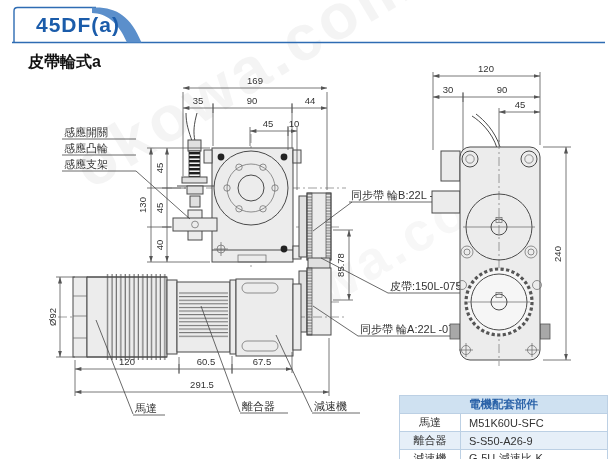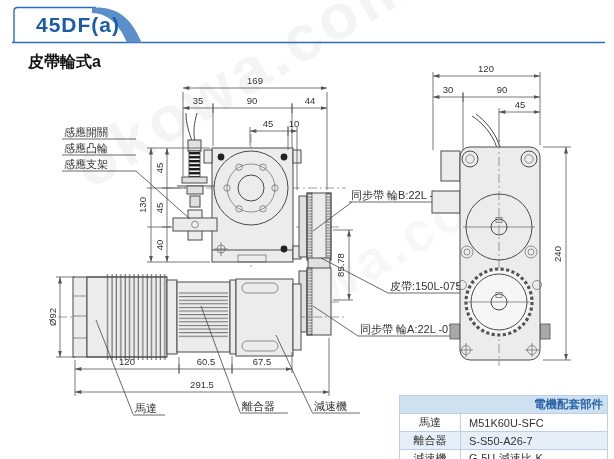--- a/index.html
+++ b/index.html
@@ -33,21 +33,21 @@
   
   .parts-table{
     position:absolute;left:399px;top:395px;width:209px;z-index:2;
     border-collapse:collapse;font-size:11px;color:#333;background:#fff;
   }
   .parts-table th,.parts-table td{
     border:1px solid #bcd0e4;padding:1px 4px;height:14px;font-weight:normal;
   }
   .parts-table th.tbl-title{
     background:#cfe1f1;color:#2a62a8;font-weight:bold;font-size:11.5px;
-    text-align:right;height:15px;
+    text-align:center;height:15px;
   }
   .parts-table td.c1{width:52px;text-align:center;}
   .parts-table td.c2{padding-left:8px;margin-left:28px;}
   .parts-table tr.alt td{background:#e6eff8;}
 </style>
 </head>
 <body>
 
 <div class="stage">
 
@@ -331,21 +331,21 @@
     <tbody>
         <tr>
       <th class="tbl-title" colspan="2">電機配套部件</th>
     </tr>
     <tr>
       <td class="c1">馬達</td>
       <td class="c2">M51K60U-SFC</td>
     </tr>
     <tr class="alt">
       <td class="c1">離合器</td>
-      <td class="c2">S-S50-A26-7</td>
+      <td class="c2">S-S50-A26-9</td>
     </tr>
     <tr>
       <td class="c1">減速機</td>
       <td class="c2">G-5U-減速比-K</td>
     </tr>
   </tbody>
     </table>
 
 </div>
 

